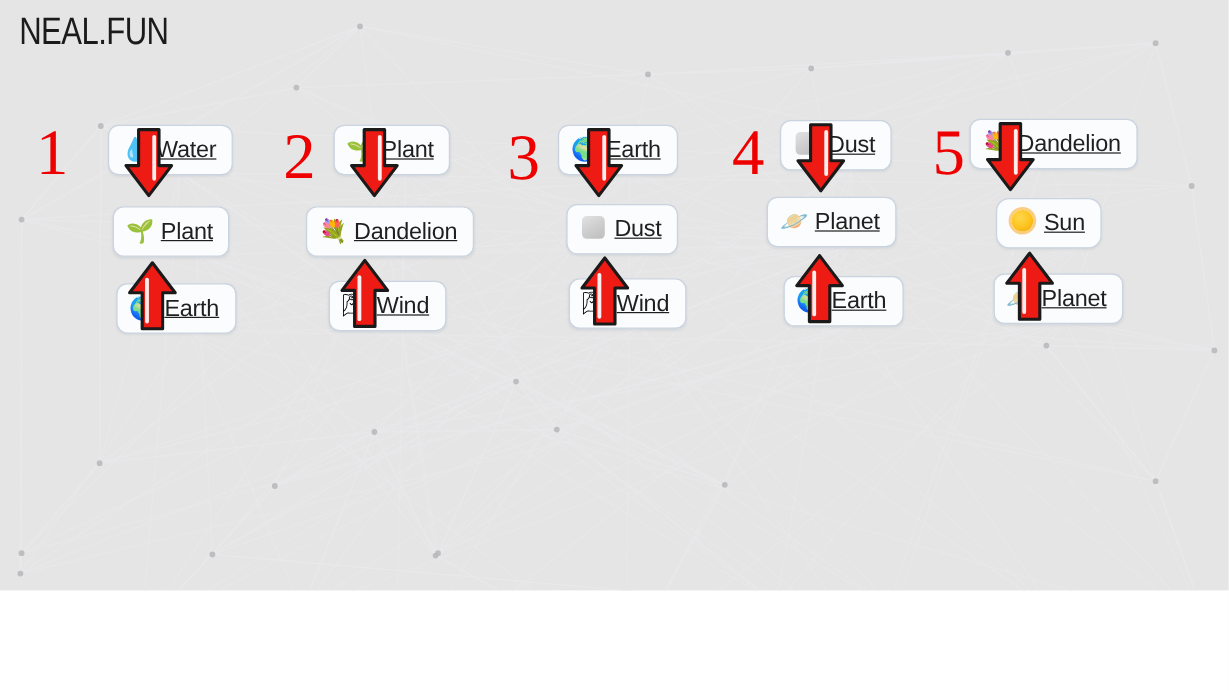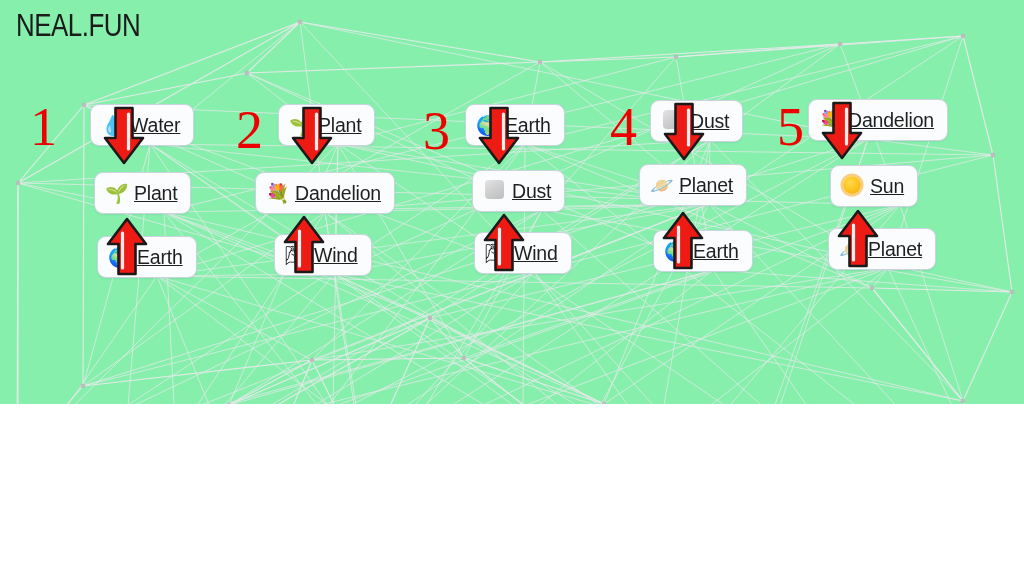--- a/index.html
+++ b/index.html
@@ -6,22 +6,22 @@
   * { box-sizing: border-box; }
   html, body {
     margin: 0; padding: 0;
     width: 1024px; height: 576px;
     overflow: hidden;
     background: #ffffff;
     font-family: "Liberation Sans", sans-serif;
   }
   #stage {
     position: relative;
-    width: 1024px; height: 404px;
-    background: #86efac;
+    width: 1024px; height: 492px;
+    background: #e5e5e5;
     overflow: hidden;
   }
 
   
   #bg-network {
     position: absolute; left: 0; top: 0;
     width: 1024px; height: 576px;
     pointer-events: none;
   }
 
@@ -411,21 +411,21 @@
         </svg></div>
       <div class="arrow" style="left: 661px; top: 209px;"><svg width="44" height="62" viewBox="0 0 44 62" class="arrow-svg">
           <path d="M13.5 59 L30.5 59 L30.5 29 L41 29 L22 4 L3 29 L13.5 29 Z" fill="#ee1b14" stroke="#1a1a1a" stroke-width="2.6" stroke-linejoin="round"></path>
           <path d="M17.5 53 L17.5 18" stroke="#ffffff" stroke-width="3.2" stroke-linecap="round" opacity="0.92" fill="none"></path>
         </svg></div>
       <div class="step-num" style="left: 777px; top: 100px;">5</div>
       <div class="card" style="left: 808px; top: 99px;">
         <span class="emo">💐</span>
         <span class="lbl">Dandelion</span>
       </div>
-      <div class="card" style="left: 830px; top: 165px;">
+      <div class="card" style="left: 830px; top: 165px; border-radius: 11px;">
         <span class="emo"><span class="glyph-sun"></span></span>
         <span class="lbl">Sun</span>
       </div>
       <div class="card" style="left: 828px; top: 228px;">
         <span class="emo">🪐</span>
         <span class="lbl">Planet</span>
       </div>
       <div class="arrow" style="left: 820px; top: 100px;"><svg width="44" height="62" viewBox="0 0 44 62" class="arrow-svg">
           <path d="M13.5 3 L30.5 3 L30.5 33 L41 33 L22 58 L3 33 L13.5 33 Z" fill="#ee1b14" stroke="#1a1a1a" stroke-width="2.6" stroke-linejoin="round"></path>
           <path d="M26.5 9 L26.5 44" stroke="#ffffff" stroke-width="3.2" stroke-linecap="round" opacity="0.92" fill="none"></path>

